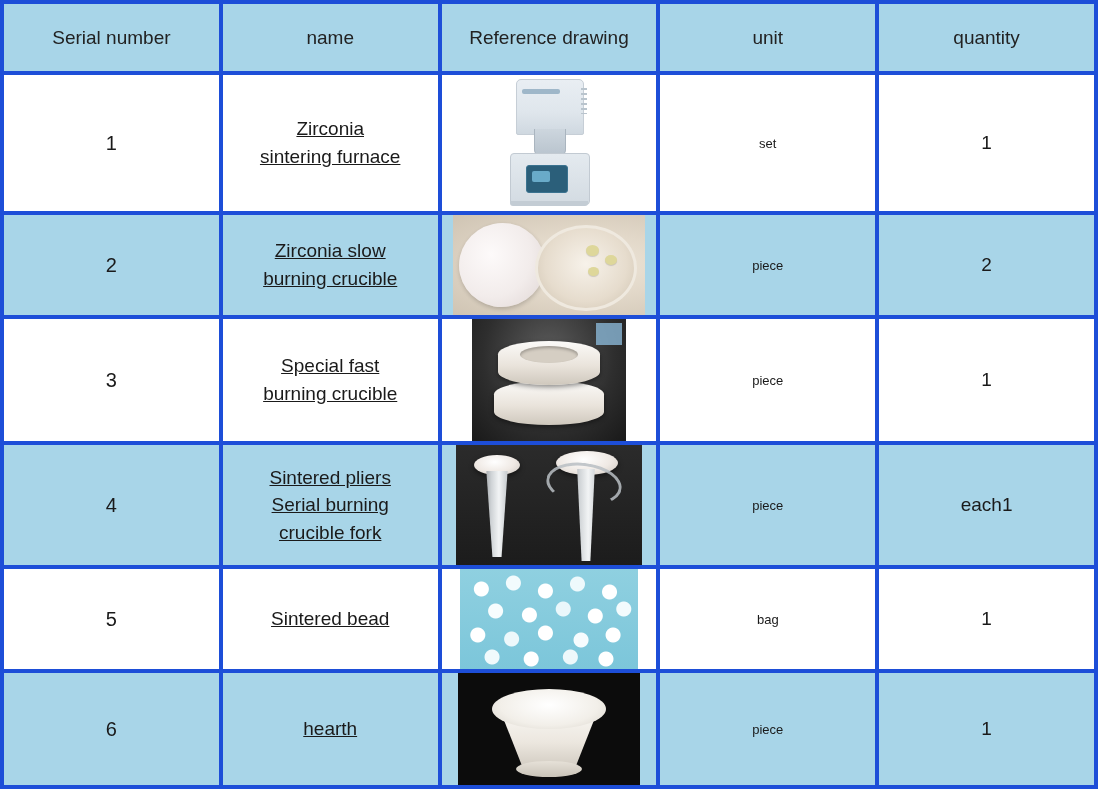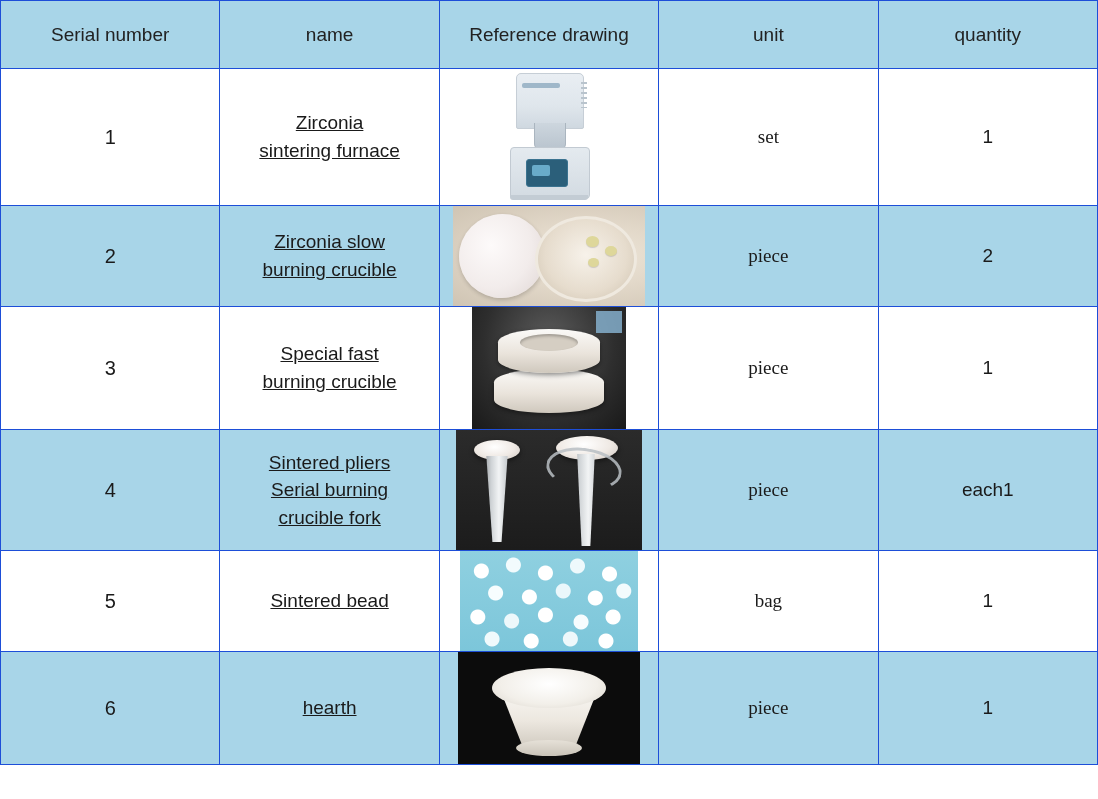--- a/index.html
+++ b/index.html
@@ -13,41 +13,41 @@
     font-family: "Liberation Sans", sans-serif;
     color: #1a1a1a;
     overflow: hidden;
   }
   table.spec-table {
     width: 1098px;
     border-collapse: collapse;
     table-layout: fixed;
   }
   table.spec-table td, table.spec-table th {
-    border: 1px solid #1d4ed8;
+    border: 4px solid #1d4ed8;
     text-align: center;
     vertical-align: middle;
     font-weight: normal;
   }
   thead th {
     background: #a8d5e8;
     font-size: 19px;
     height: 65px;
     color: #222;
   }
   tbody tr.row-light td {
     background: #ffffff;
   }
   tbody tr.row-shaded td {
     background: #a8d5e8;
   }
   td.col-serial { width: 193px; font-size: 20px; }
   td.col-name   { width: 262px; font-size: 19px; line-height: 1.45; }
   td.col-draw   { width: 252px; padding: 0; }
-  td.col-unit   { width: 163px; font-size: 19px; font-family: Liberation Serif, serif; }
+  td.col-unit   { width: 163px; font-size: 13px; }
   td.col-qty    { width: 224px; font-size: 19px; }
 
   .name-lines { display: block; }
   .name-lines span { display: block; text-decoration: underline; }
 
   .img-wrap {
     display: flex;
     align-items: center;
     justify-content: center;
     width: 100%;

